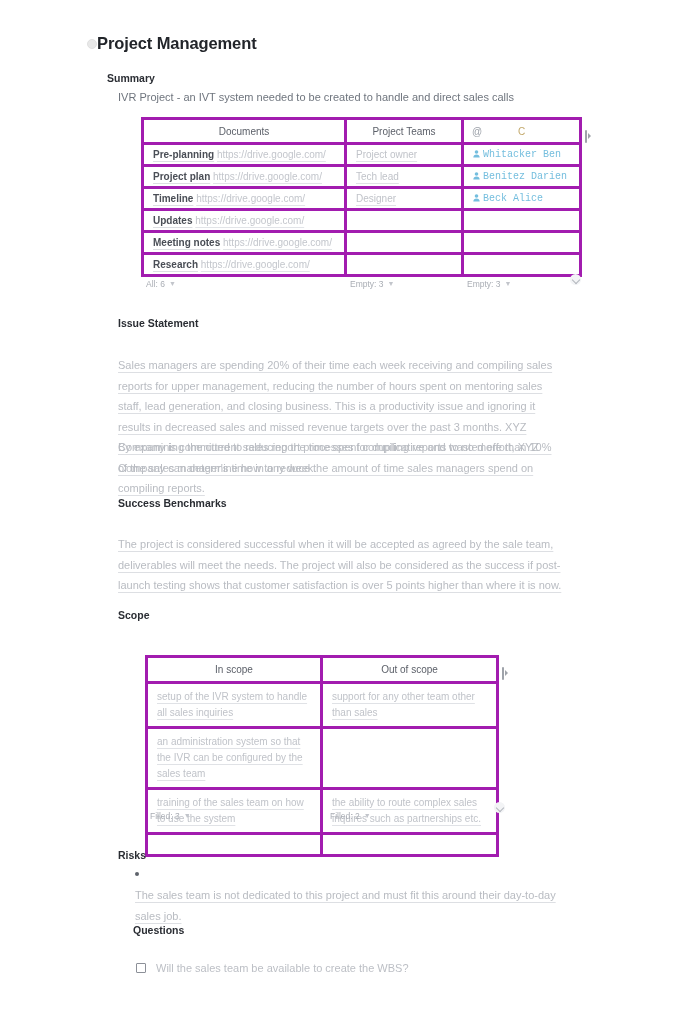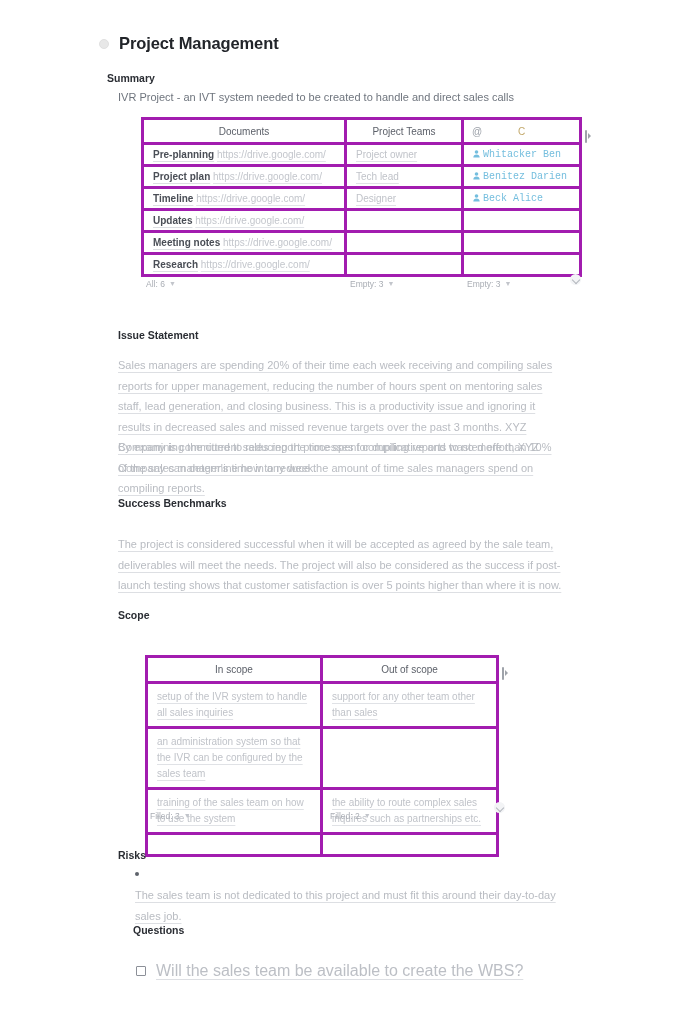--- a/index.html
+++ b/index.html
@@ -19,25 +19,24 @@
   .page {
     position: relative;
     width: 690px;
     height: 1024px;
     box-sizing: border-box;
   }
 
   
   .title-row {
     position: absolute;
-    left: 99px;
+    left: 87px;
     top: 34px;
     display: flex;
     align-items: center;
-    gap: 10px;
   }
   .collapse-dot {
     width: 10px;
     height: 10px;
     border-radius: 50%;
     background: #e8e8e8;
     border: 1px solid #e0e0e0;
     box-sizing: border-box;
     flex: none;
   }
@@ -277,23 +276,22 @@
   }
   .checkbox {
     width: 10px;
     height: 10px;
     border: 1px solid #8c9098;
     border-radius: 1px;
     box-sizing: border-box;
     flex: none;
   }
   .q-text {
-    font-size: 16px;
+    font-size: 11px;
     color: #bcbfc5;
-    text-decoration: underline;
     text-decoration-color: #dddfe3;
     text-underline-offset: 3px;
     white-space: nowrap;
   }
 </style>
 </head>
 <body>
 
 <div class="page">
 
@@ -373,21 +371,21 @@
       <span class="tri"></span>
   </div>
 
   <div class="tbl-foot" style="left:146px; top:279px;"><span>All: 6</span><span class="caret">▼</span></div>
   <div class="tbl-foot" style="left:350px; top:279px;"><span>Empty: 3</span><span class="caret">▼</span></div>
   <div class="tbl-foot" style="left:467px; top:279px;"><span>Empty: 3</span><span class="caret">▼</span></div>
   <div class="resize-corner" style="left:570px; top:274px;">
       <span class="glyph"></span>
     </div>
 
-  <div class="sec-head" style="left:118px; top:317px;margin-top:12px;">Issue Statement</div>
+  <div class="sec-head" style="left:118px; top:317px;">Issue Statement</div>
   <div class="para" style="left:118px; top:355px; width:442px;">Sales managers are spending 20% of their time each week receiving and compiling sales reports for upper management, reducing the number of hours spent on mentoring sales staff, lead generation, and closing business. This is a productivity issue and ignoring it results in decreased sales and missed revenue targets over the past 3 months. XYZ Company is committed to reducing the time spent compiling reports to no more than 10% of the sales manager's time in any week.</div>
   <div class="para" style="left:118px; top:437px; width:444px;">By examining the current sales report processes for duplicative and wasted effort, XYZ Company can determine how to reduce the amount of time sales managers spend on compiling reports.</div>
 
   <div class="sec-head" style="left:118px; top:497px;">Success Benchmarks</div>
   <div class="para" style="left:118px; top:534px; width:444px;">The project is considered successful when it will be accepted as agreed by the sale team, deliverables will meet the needs. The project will also be considered as the success if post-launch testing shows that customer satisfaction is over 5 points higher than where it is now.</div>
 
   <div class="sec-head" style="left:118px; top:609px;">Scope</div>
 
   <div class="tbl-wrap" style="left:145px; top:655px;">
     <table class="grid scope">

